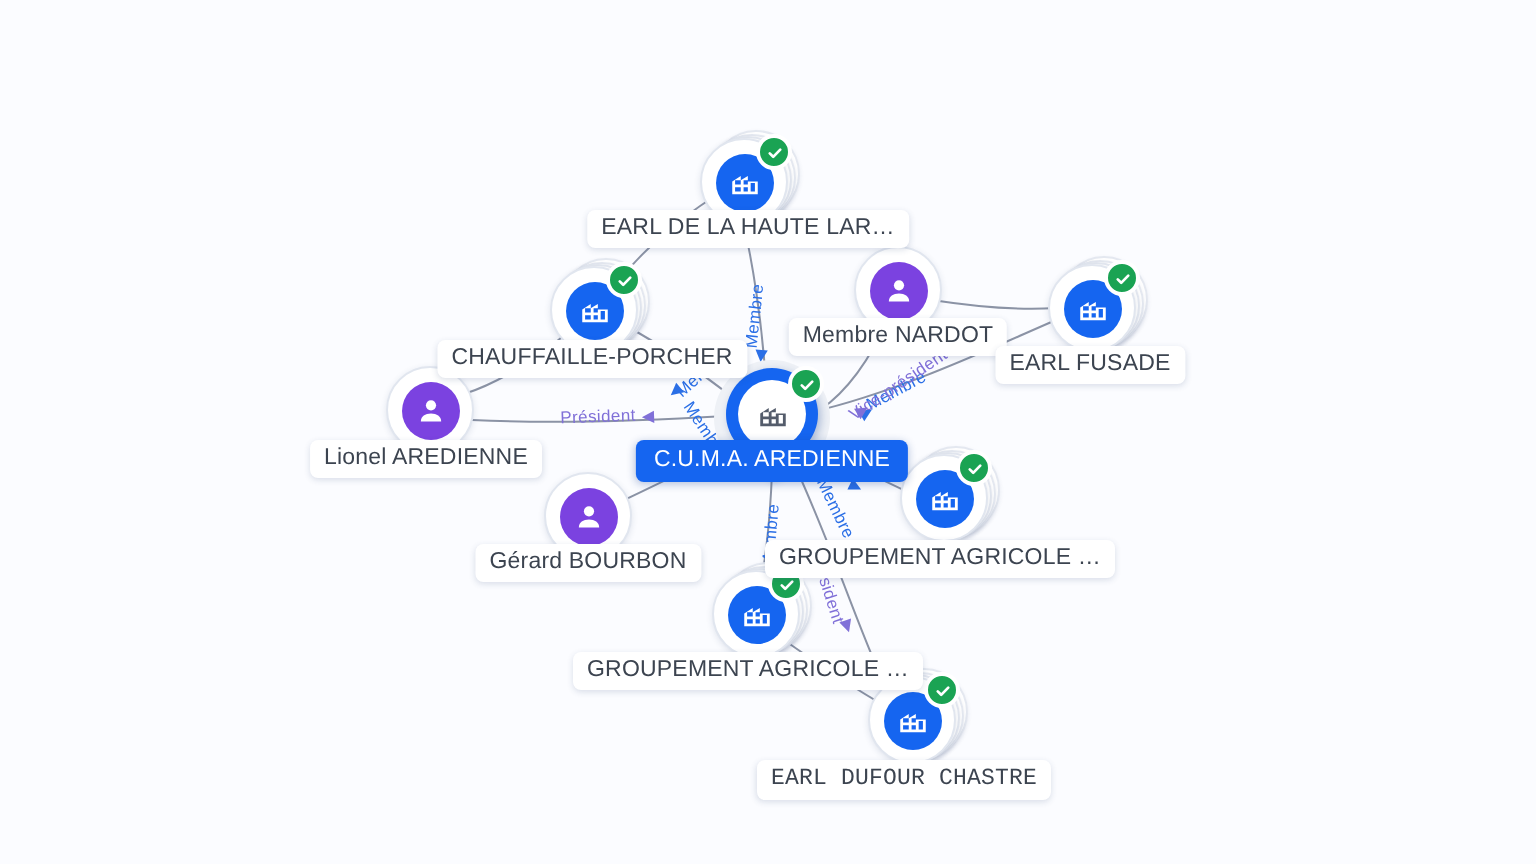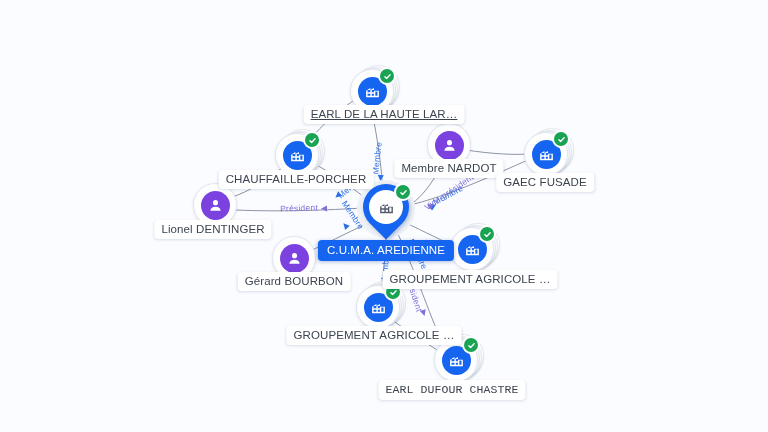--- a/index.html
+++ b/index.html
@@ -364,25 +364,25 @@
           </div>
           <div class="pin-badge">
             <svg width="9" height="9" viewBox="0 0 24 24" aria-hidden="true">
               <path fill="none" stroke="#ffffff" stroke-width="3.6" stroke-linecap="round" stroke-linejoin="round" d="M5 12.5l4.6 4.6L19 7.5"></path>
             </svg>
           </div>
         </div>
       </div>
     </div>
   <div id="label-layer">
-      <div class="label" style="left: 384px; top: 105px; text-decoration: underline;">EARL DE LA HAUTE LAR…</div>
+      <div class="label" style="left: 374px; top: 105px;">EARL DE LA HAUTE LAR…</div>
       <div class="label" style="left: 296px; top: 170px;">CHAUFFAILLE-PORCHER</div>
-      <div class="label" style="left: 213px; top: 220px;">Lionel DENTINGER</div>
+      <div class="label" style="left: 213px; top: 220px;">Lionel AREDIENNE</div>
       <div class="label" style="left: 294px; top: 272px;">Gérard BOURBON</div>
       <div class="label" style="left: 449px; top: 159px;">Membre NARDOT</div>
-      <div class="label" style="left: 545px; top: 173px;">GAEC FUSADE</div>
+      <div class="label" style="left: 545px; top: 173px;">EARL FUSADE</div>
       <div class="label" style="left: 470px; top: 270px;">GROUPEMENT AGRICOLE …</div>
       <div class="label" style="left: 374px; top: 326px;">GROUPEMENT AGRICOLE …</div>
       <div class="label" style="left: 452px; top: 380px; font-family: Liberation Mono, monospace;">EARL DUFOUR CHASTRE</div>
-      <div class="label primary" style="left: 386px; top: 240px;">C.U.M.A. AREDIENNE</div>
+      <div class="label primary" style="left: 386px; top: 220px;">C.U.M.A. AREDIENNE</div>
     </div>
 
 </div>
 
 </body></html>

